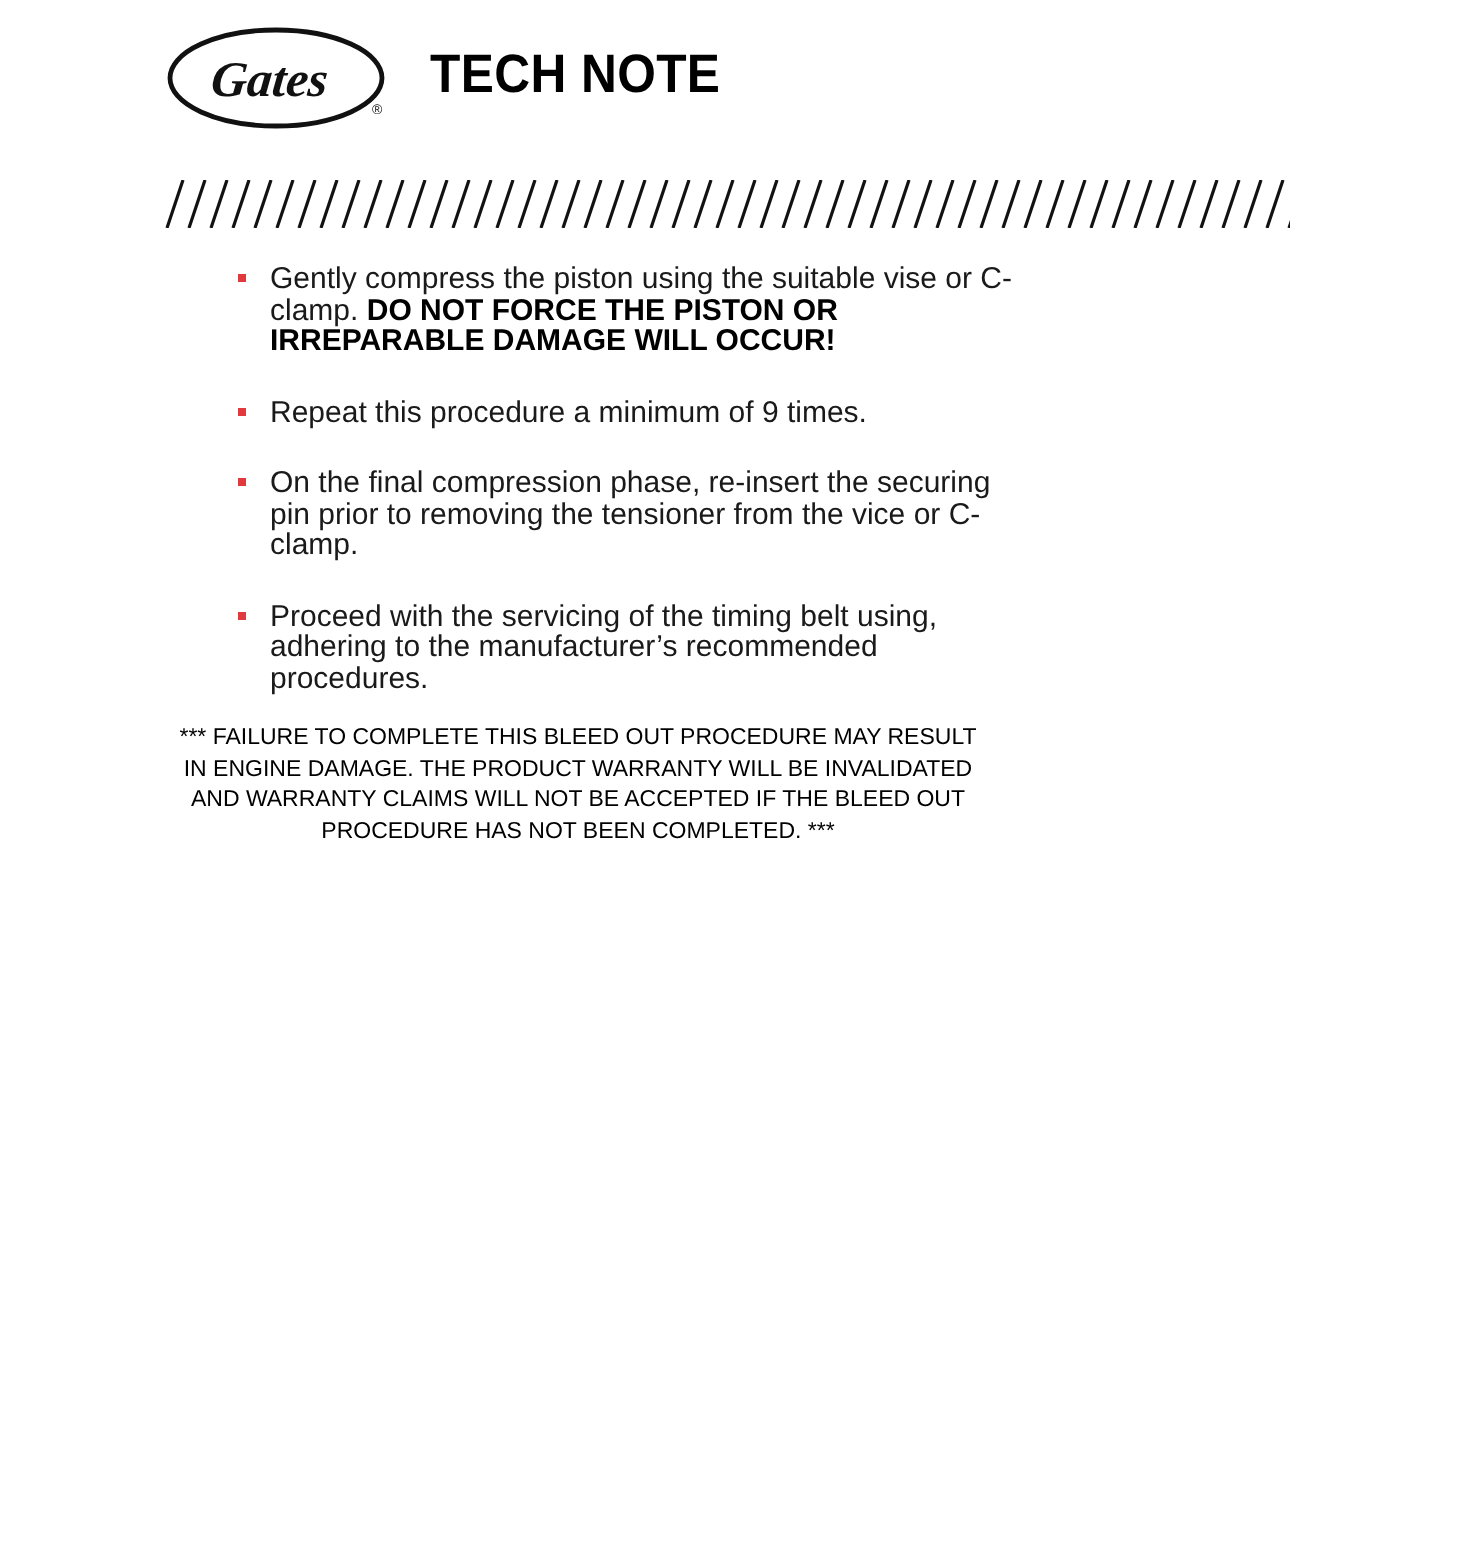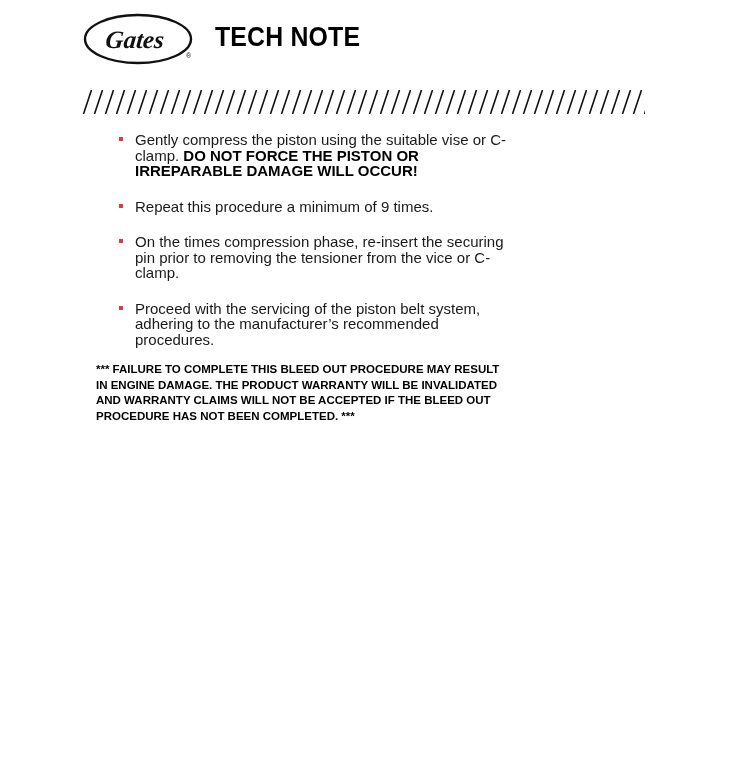--- a/index.html
+++ b/index.html
@@ -109,27 +109,28 @@
     height: 4px;
     background: #e03a3e;
   }
 
   .txt-normal { font-weight: normal; }
   .txt-bold { font-weight: bold; color: #000; }
 
   
   .warning {
     position: absolute;
-    left: 96px;
+    left: 84px;
     top: 362px;
     width: 410px;
     font-size: 11.5px;
     line-height: 15.5px;
-    font-weight: bold;
+    font-weight: normal;
     color: #000000;
+    text-align: center;
   }
 </style>
 </head>
 <body>
 
 <div class="page">
 
   <div class="header">
 
     <div class="logo-wrap">
@@ -165,26 +166,26 @@
       </li>
 
       <li>
         <span class="bullet-sq"></span>
         <span class="txt-normal">Repeat this procedure a minimum of 9 times.</span>
       </li>
 
 
       <li>
         <span class="bullet-sq"></span>
-        <span class="txt-normal">On the times compression phase, re-insert the securing pin prior to removing the tensioner from the vice or C-clamp.</span>
+        <span class="txt-normal">On the final compression phase, re-insert the securing pin prior to removing the tensioner from the vice or C-clamp.</span>
       </li>
 
       <li>
         <span class="bullet-sq"></span>
-        <span class="txt-normal">Proceed with the servicing of the piston belt system, adhering to the manufacturer’s recommended procedures.</span>
+        <span class="txt-normal">Proceed with the servicing of the timing belt using, adhering to the manufacturer’s recommended procedures.</span>
       </li>
 
     </ul>
   </div>
 
   <div class="warning">*** FAILURE TO COMPLETE THIS BLEED OUT PROCEDURE MAY RESULT IN ENGINE DAMAGE. THE PRODUCT WARRANTY WILL BE INVALIDATED AND WARRANTY CLAIMS WILL NOT BE ACCEPTED IF THE BLEED OUT PROCEDURE HAS NOT BEEN COMPLETED. ***</div>
 
 </div>
 
 </body></html>

